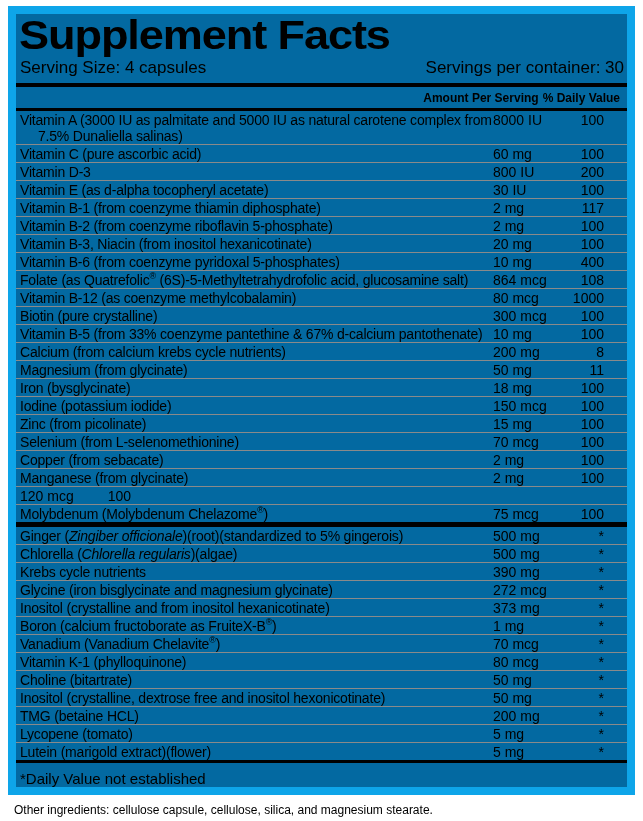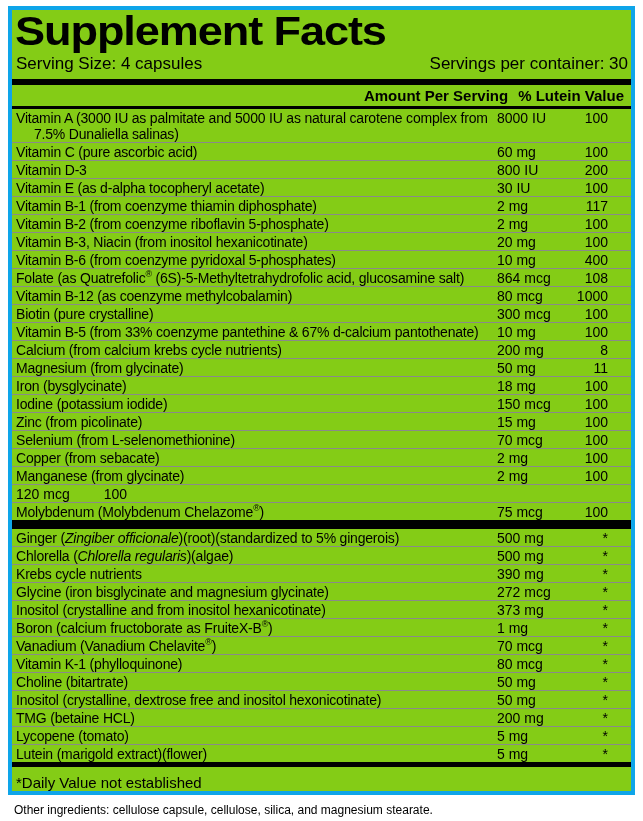--- a/index.html
+++ b/index.html
@@ -3,39 +3,39 @@
 <meta charset="utf-8">
 <style>
   html,body{margin:0;padding:0;}
   body{
     width:643px;height:821px;background:#ffffff;color:#000;
     font-family:"Liberation Sans","DejaVu Sans",sans-serif;
     overflow:hidden;position:relative;
   }
   .label-box{
     position:absolute;left:8px;top:6px;width:627px;height:789px;
-    border:4px solid #0ea5e9;box-sizing:border-box;background:#84cc16;
+    border:8px solid #0ea5e9;box-sizing:border-box;background:#0369a1;
     display:flex;flex-direction:column;
   }
   .title{
     font-size:41px;font-weight:bold;line-height:40px;margin:1px 0 0 3px;
     letter-spacing:-1px;transform:scaleX(1.10);transform-origin:left center;
     white-space:nowrap;
   }
   .serving-row{
     display:flex;justify-content:space-between;align-items:baseline;
     font-size:17px;line-height:22px;padding:0 3px 0 4px;margin-top:2px;
   }
   .thick-bar{background:#000;width:100%;}
   .bar1{height:8px;margin-top:4px;}
   .bar2{height:11px;}
   .bar3{height:7px;}
   .col-header{
-    display:flex;justify-content:flex-end;gap:10px;
-    font-size:15px;font-weight:bold;line-height:16px;
+    display:flex;justify-content:flex-end;gap:4px;
+    font-size:12px;font-weight:bold;line-height:16px;
     padding:3px 7px 2px 0;border-bottom:3px solid #000;
   }
   .rows{display:block;}
   .row{
     display:flex;align-items:flex-start;
     font-size:14px;line-height:16px;min-height:17px;
     padding:0 23px 0 4px;box-sizing:border-box;
   }
   .row + .row{border-top:1px solid #8a8a8a;}
   .row .name{
@@ -60,21 +60,21 @@
 
   <div class="serving-row">
     <span>Serving Size: 4 capsules</span>
     <span>Servings per container: 30</span>
   </div>
 
   <div class="thick-bar bar1"></div>
 
   <div class="col-header">
     <span>Amount Per Serving</span>
-    <span>% Lutein Value</span>
+    <span>% Daily Value</span>
   </div>
 
   <div class="rows">
       <div class="row">
         <div class="name">Vitamin A (3000 IU as palmitate and 5000 IU as natural carotene complex from 7.5% Dunaliella salinas)</div>
         <div class="amt">8000 IU</div>
         <div class="dv">100</div>
       </div>
       <div class="row">
         <div class="name">Vitamin C (pure ascorbic acid)</div>

